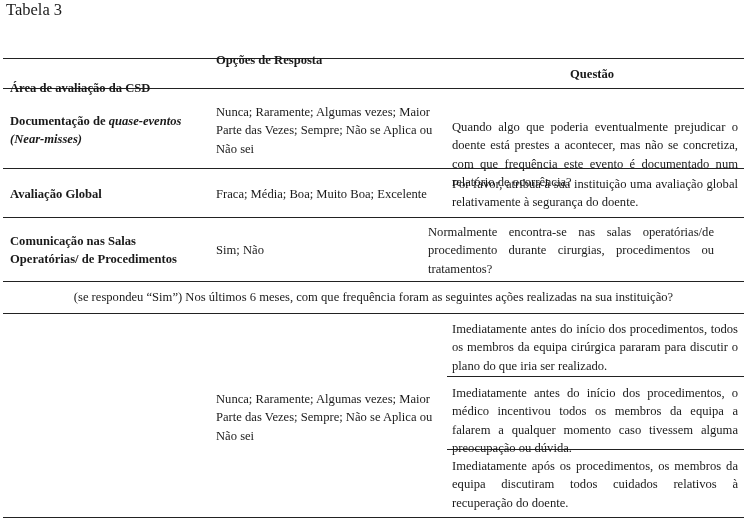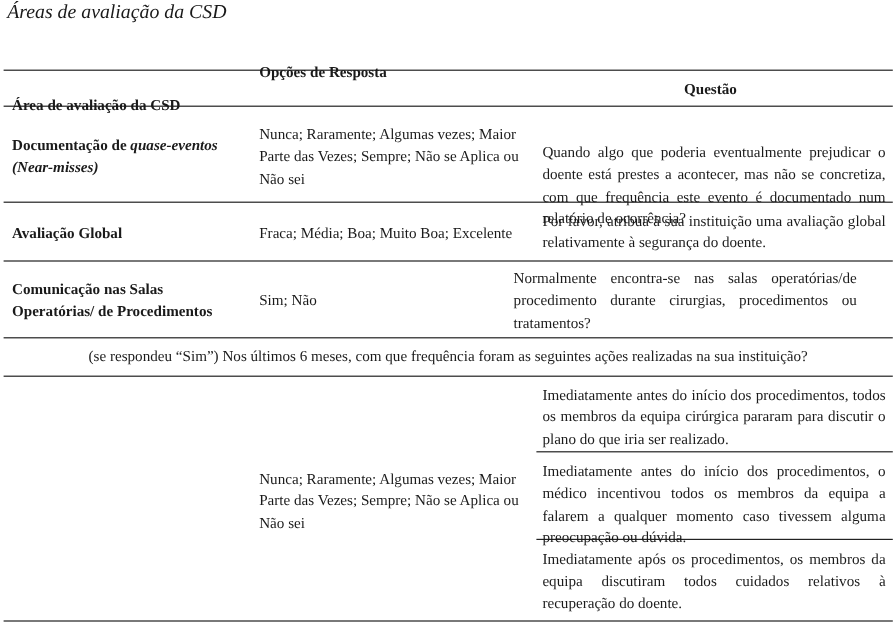--- a/index.html
+++ b/index.html
@@ -15,21 +15,21 @@
     .cell { position: absolute; font-size: 12.6px; line-height: 18.3px; }
     .bold { font-weight: bold; }
     .ital { font-style: italic; }
     .justify { text-align: justify; }
     .center { text-align: center; }
   </style>
 </head>
 <body>
 
 <div class="caption">
-  <div class="sub">Áreas de avaliação da CSD</div>
+  <div>Tabela 3</div>
 </div>
 
 <div>
 
   <div class="hline" style="top:58px"></div>
   <div class="hline" style="top:88px"></div>
   <div class="hline" style="top:168px"></div>
   <div class="hline" style="top:217px"></div>
   <div class="hline" style="top:281px"></div>
   <div class="hline" style="top:313px"></div>

